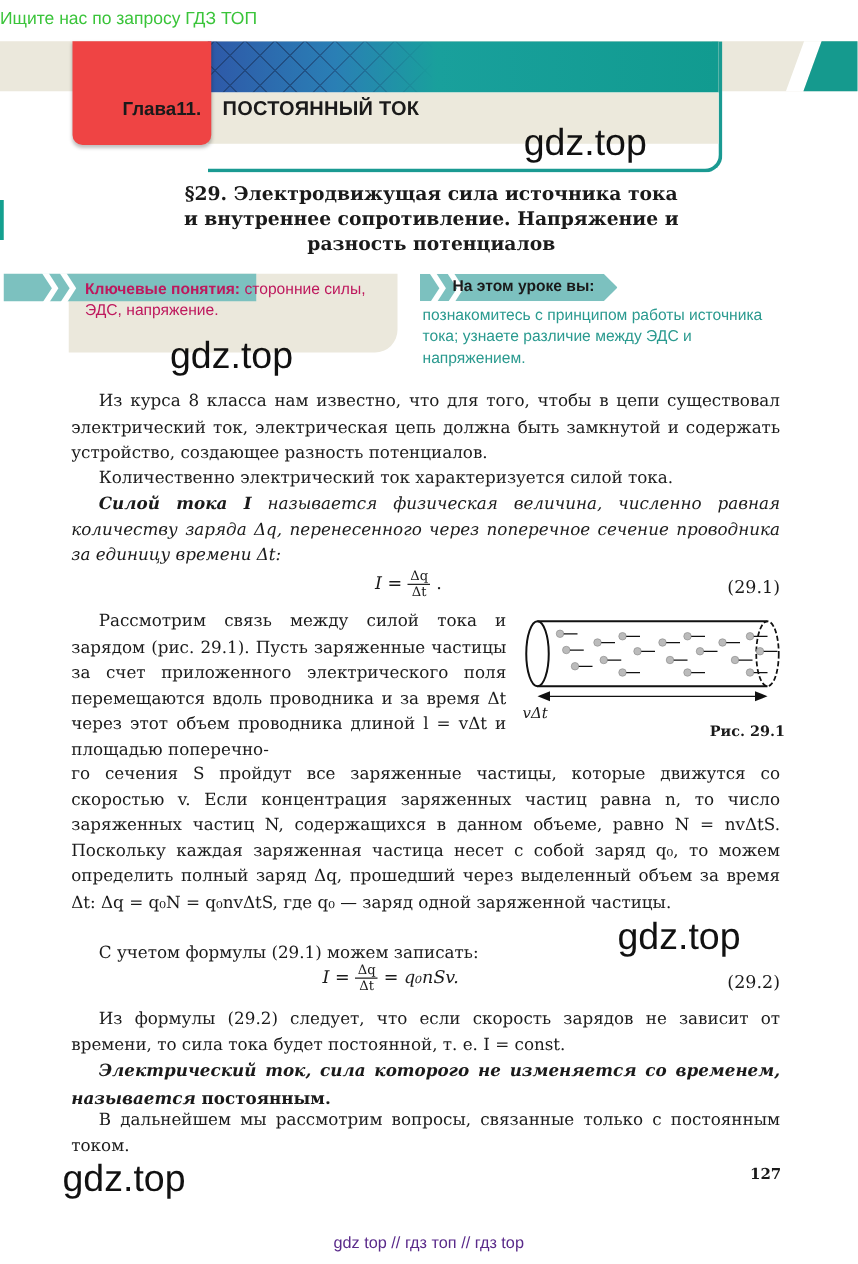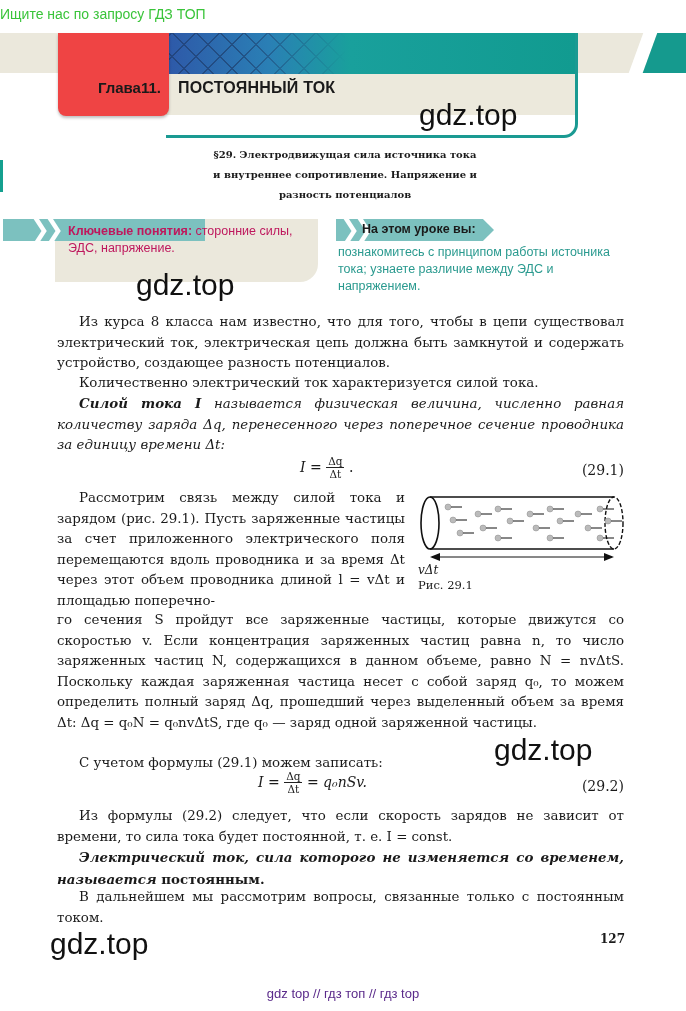--- a/index.html
+++ b/index.html
@@ -31,21 +31,21 @@
     mask-image: linear-gradient(90deg, #000 40%, transparent 100%); }
   .title-bottom { position: absolute; top: 41px; left: 0; width: 100%; height: 41px; background: #ece9dc; }
   .chapter-title { position: absolute; top: 46px; left: 12px;
     font-family: "Liberation Sans", sans-serif; font-weight: bold; font-size: 16px; color: #1a1a1a; letter-spacing: .2px; }
 
   .watermark { position: absolute; font-family: "Liberation Sans", sans-serif; color: #111; font-size: 30px; z-index: 5; }
 
   .left-marker { position: absolute; top: 160px; left: 0; width: 3px; height: 32px; background: #14a08f; }
 
   .section-heading { position: absolute; top: 145px; left: 120px; width: 450px; text-align: center;
-    font-family: "DejaVu Serif", serif; font-weight: bold; font-size: 10px; line-height: 20px; color: #1a1a1a; }
+    font-family: "DejaVu Serif", serif; font-weight: bold; font-size: 15px; line-height: 20px; color: #1a1a1a; }
 
   
   .kc-box { position: absolute; top: 219px; left: 55px; width: 263px; height: 63px; background: #ebe8dc; border-radius: 0 0 18px 0; }
   .kc-bar { position: absolute; top: 219px; left: 3px; width: 202px; height: 22px; background: #7cc1bf; }
   .kc-chev { position: absolute; top: 217px; left: 30px; font-family: "DejaVu Sans", sans-serif; font-size: 24px; color: #fff; line-height: 24px; letter-spacing: -6px; }
   .kc-text { position: absolute; top: 223px; left: 68px; width: 240px;
     font-family: "Liberation Sans", sans-serif; font-size: 12.5px; line-height: 17px; color: #be185d; }
   .kc-text b { font-weight: bold; }
 
   .ol-bar { position: absolute; top: 219px; left: 336px; width: 158px; height: 22px; background: #7cc1bf;
@@ -60,21 +60,21 @@
   .p .ind { display: inline-block; width: 22px; }
   .it { font-style: italic; }
   .bi { font-style: italic; font-weight: bold; }
   .eq { position: absolute; font-size: 14px; color: #1a1a1a; }
   .frac { display: inline-block; vertical-align: middle; text-align: center; font-size: 10.5px; line-height: 12px; }
   .frac span { display: block; }
   .frac .num { border-bottom: 1px solid #222; padding: 0 2px; }
   .eqnum { position: absolute; right: 62px; font-size: 14px; }
 
   .fig { position: absolute; top: 493px; left: 418px; width: 210px; height: 70px; }
-  .fig-caption { position: absolute; top: 578px; left: 418px; width: 210px; text-align: left; font-weight: normal; font-size: 11.5px; }
+  .fig-caption { position: absolute; top: 578px; left: 418px; width: 210px; text-align: right; font-weight: bold; font-size: 11.5px; }
 
   .page-number { position: absolute; top: 932px; left: 600px; font-size: 12px; font-weight: bold; }
   .bottom-links { position: absolute; top: 986px; left: 0; width: 686px; text-align: center;
     font-family: "Liberation Sans", sans-serif; font-size: 13px; color: #5a2a8a; }
 </style>
 </head>
 <body>
 
 <div class="top-banner">Ищите нас по запросу ГДЗ ТОП</div>
 

